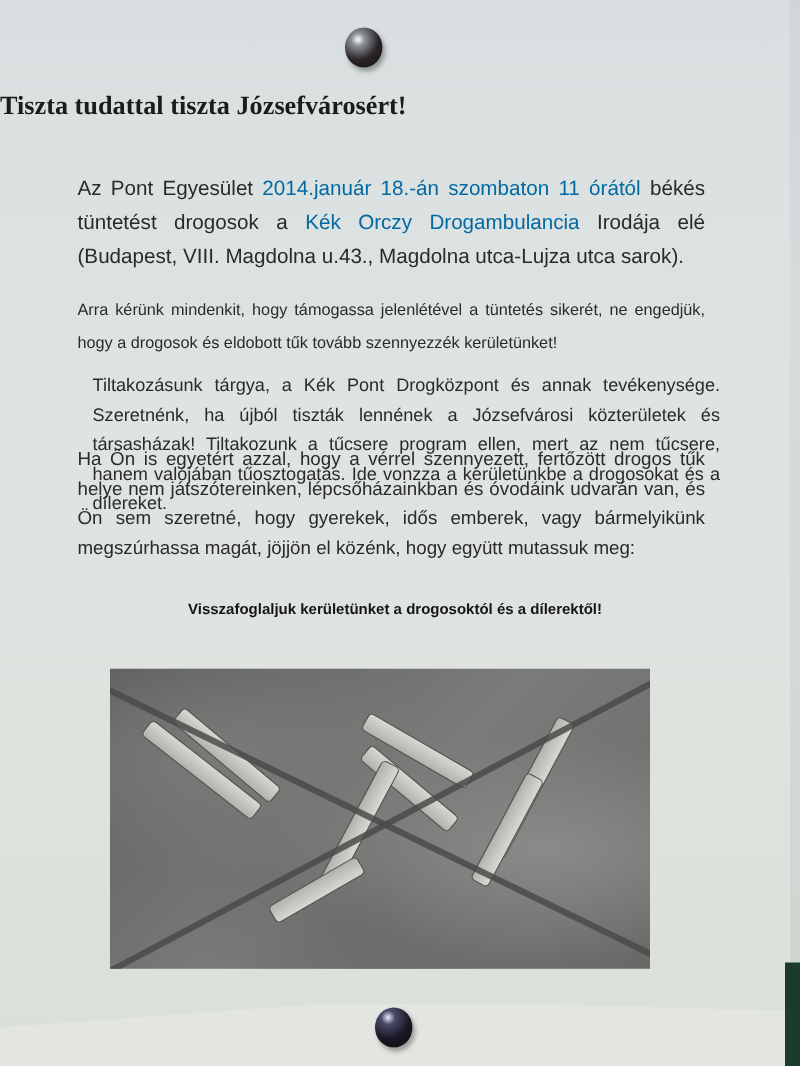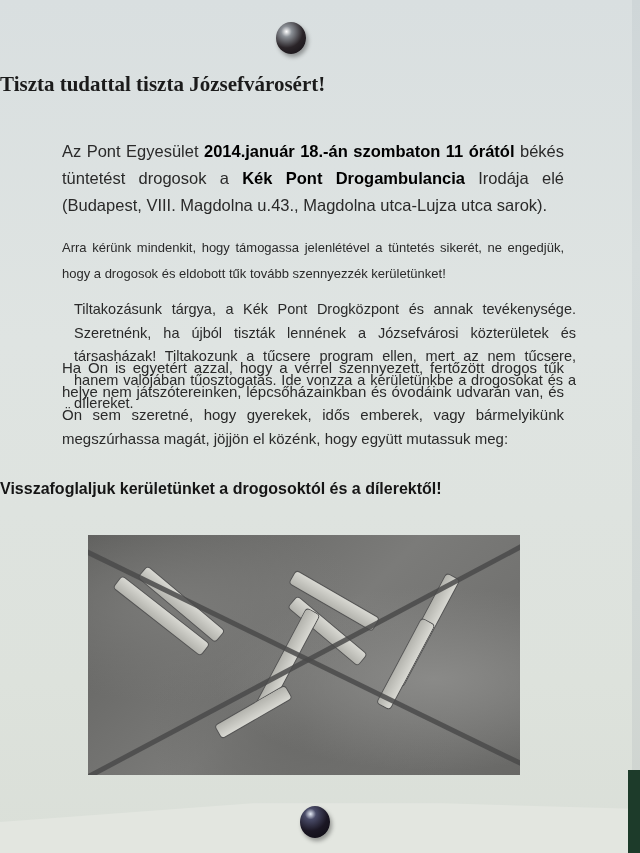--- a/index.html
+++ b/index.html
@@ -36,24 +36,24 @@
     font-family:"Liberation Serif", serif; font-weight:bold; font-size:21px; color:#1b1b1b;
   }
   .para {
     position:absolute; left:62px; width:502px; color:#2a2a2a; text-align:justify;
     font-family:"Liberation Sans", sans-serif;
   }
   .p1 { top:138px; font-size:16.5px; line-height:27px; }
   .p2 { top:235px; font-size:13px; line-height:26px; }
   .p3 { top:286px; font-size:14.5px; line-height:23.5px; }
   .p4 { top:356px; font-size:15px; line-height:23.5px; }
-  .p1 b { font-weight:bold; color:#000000; }
+  .p1 b { font-weight:normal; color:#0369a1; }
   .slogan {
-    position:absolute; left:0; top:480px; width:632px; 
-    font-family:"Liberation Sans", sans-serif; font-weight:bold; font-size:16px; color:#151515;
+    position:absolute; left:0; top:480px; width:632px; text-align:center;
+    font-family:"Liberation Sans", sans-serif; font-weight:bold; font-size:12px; color:#151515;
   }
   .photo {
     position:absolute; left:88px; top:535px; width:432px; height:240px;
     background:
       radial-gradient(ellipse at 20% 30%, #7a7a78 0%, transparent 40%),
       radial-gradient(ellipse at 80% 60%, #8a8a88 0%, transparent 45%),
       radial-gradient(ellipse at 50% 80%, #6a6a68 0%, transparent 50%),
       linear-gradient(135deg,#5e5e5c,#7b7b79 50%,#686866);
     overflow:hidden;
   }
@@ -72,21 +72,21 @@
 <div class="green-top"></div>
 <div class="paper"></div>
 <div class="fold"></div>
 <div class="green-right"></div>
 
 <div class="pin top"></div>
 
 <h1 class="title" style="margin:0;">Tiszta tudattal tiszta Józsefvárosért!</h1>
 
 <p class="para p1" style="margin:0;">
-  <span>Az Pont Egyesület </span><b>2014.január 18.-án szombaton 11 órától</b><span> békés tüntetést drogosok a </span><b>Kék Pont Drogambulancia</b><span> Irodája elé (Budapest, VIII. Magdolna u.43., Magdolna utca-Lujza utca sarok).</span>
+  <span>Az Pont Egyesület </span><b>2014.január 18.-án szombaton 11 órától</b><span> békés tüntetést drogosok a </span><b>Kék Orczy Drogambulancia</b><span> Irodája elé (Budapest, VIII. Magdolna u.43., Magdolna utca-Lujza utca sarok).</span>
 </p>
 
 <p class="para p2" style="margin:0;">Arra kérünk mindenkit, hogy támogassa jelenlétével a tüntetés sikerét, ne engedjük, hogy a drogosok és eldobott tűk tovább szennyezzék kerületünket!</p>
 <p class="para p3" style="margin:12px;">Tiltakozásunk tárgya, a Kék Pont Drogközpont és annak tevékenysége. Szeretnénk, ha újból tiszták lennének a Józsefvárosi közterületek és társasházak! Tiltakozunk a tűcsere program ellen, mert az nem tűcsere, hanem valójában tűosztogatás. Ide vonzza a kerületünkbe a drogosokat és a dílereket.</p>
 <p class="para p4" style="margin:0;">Ha Ön is egyetért azzal, hogy a vérrel szennyezett, fertőzött drogos tűk helye nem játszótereinken, lépcsőházainkban és óvodáink udvarán van, és Ön sem szeretné, hogy gyerekek, idős emberek, vagy bármelyikünk megszúrhassa magát, jöjjön el közénk, hogy együtt mutassuk meg:</p>
 
 <div class="slogan">Visszafoglaljuk kerületünket a drogosoktól és a dílerektől!</div>
 
 <div class="photo">
   <div class="syringe" style="left:30px;top:40px;width:110px;transform:rotate(38deg);"></div>

